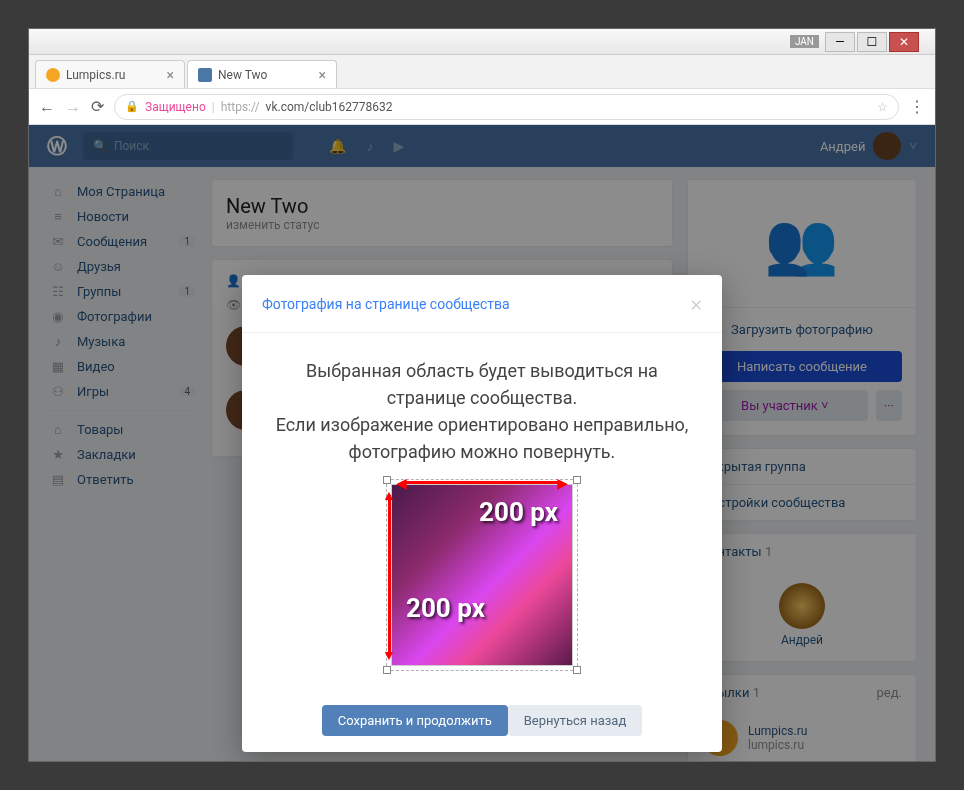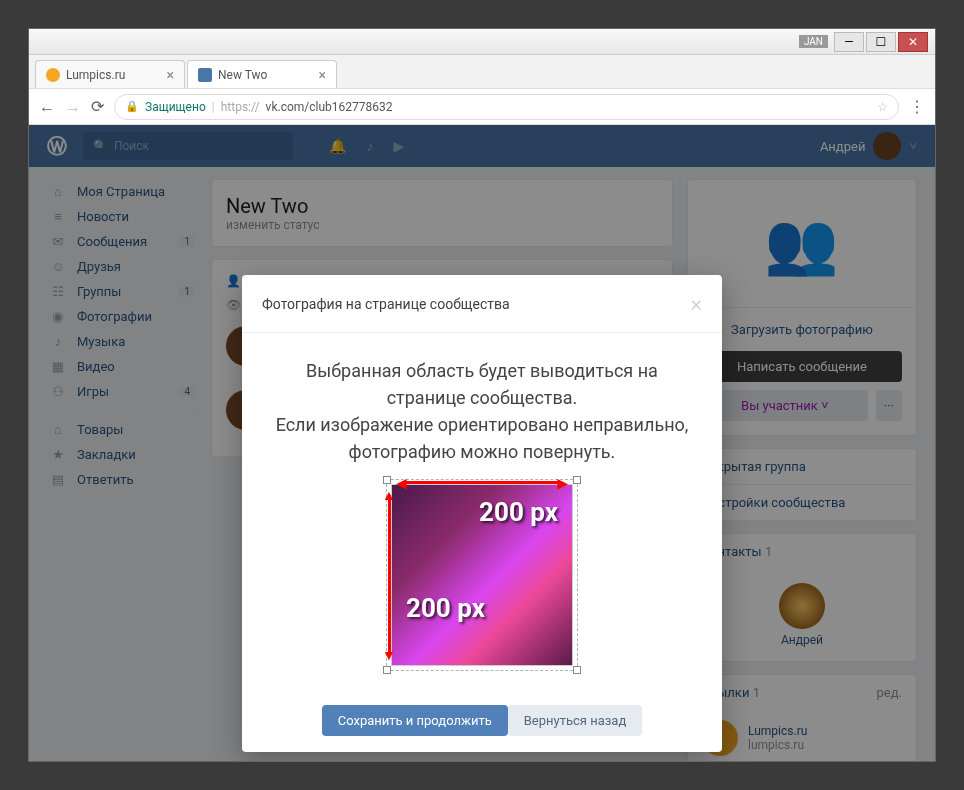--- a/index.html
+++ b/index.html
@@ -1,33 +1,33 @@
 <!DOCTYPE html>
 <html><head>
 <meta charset="utf-8">
 <style>
 * { box-sizing: border-box; margin: 0; padding: 0; font-family: -apple-system, BlinkMacSystemFont, "Segoe UI", Roboto, Arial, sans-serif; }
 body { background: #3a3a3a; width: 964px; height: 790px; overflow: hidden; position: relative; }
 .outer-frame { border: 1px solid #666; background: #fff; position: absolute; top: 28px; left: 28px; right: 28px; bottom: 28px; display: flex; flex-direction: column; }
-.titlebar { background: linear-gradient(#f8f8f8,#e8e8e8); height: 26px; display: flex; align-items: center; justify-content: flex-end; padding: 0 7px; gap: 0; border-bottom: 1px solid #ccc; }
+.titlebar { background: linear-gradient(#f8f8f8,#e8e8e8); height: 26px; display: flex; align-items: center; justify-content: flex-end; padding: 0 16px; gap: 0; border-bottom: 1px solid #ccc; }
 .title-btn { width: 30px; height: 20px; display: flex; align-items: center; justify-content: center; font-size: 12px; background: #e6e6e6; border: 1px solid #bbb; margin-left: 2px; }
 .title-btn.close { background: #c75050; color: #fff; border-color: #a33; }
 .titlebar .jan { background:#999; color:#fff; font-size:10px; padding:1px 5px; margin-right: 4px; }
 .tabbar { background: #f2f2f2; height: 34px; display: flex; align-items: flex-end; padding: 4px 6px 0; border-bottom: 1px solid #ddd; }
 .tab { display: flex; align-items: center; height: 28px; padding: 0 10px; border: 1px solid #ccc; border-bottom: none; background: #f8f8f8; border-radius: 4px 4px 0 0; margin-right: 2px; font-size: 12px; color: #555; gap: 6px; min-width: 150px; position: relative; }
 .tab.active { background: #fff; }
 .tab .x { margin-left: auto; color: #888; font-size: 14px; }
 .fav { width: 14px; height: 14px; border-radius: 50%; }
 .fav.orange{background:#f5a623}
 .fav.vk{background:#4a76a8;border-radius:2px}
 .addrbar { background:#fff; height: 36px; display:flex; align-items:center; padding: 0 10px; gap: 10px; border-bottom:1px solid #ddd; }
 .nav-icn{color:#5f6368;font-size:16px;cursor:pointer}
 .url-box{flex:1;display:flex;align-items:center;border:1px solid #ddd;border-radius:16px;height:26px;padding:0 10px;font-size:12px;color:#555;gap:6px}
 .lock{color:#0b8043;font-size:11px}
-.secure{color:#0f766e}
+.secure{color:#ec4899}
 .content{flex:1;position:relative;overflow:hidden;background:#edeef0}
 .vk-header{background:#4a76a8;height:42px;display:flex;align-items:center;padding:0 18px;gap:16px;color:#fff}
 .vk-logo{font-weight:bold;font-size:20px;color:#fff}
 .vk-search{background:#3e6898;border-radius:4px;height:28px;width:210px;display:flex;align-items:center;padding:0 10px;color:#8fadc8;font-size:12px;gap:6px}
 .vk-hicons{margin-left:20px;display:flex;gap:20px;color:#8fadc8;font-size:14px}
 .vk-user{margin-left:auto;display:flex;align-items:center;gap:8px;color:#fff;font-size:13px}
 .avatar-sm{width:28px;height:28px;border-radius:50%;background:#6b4226}
 .vk-body{display:flex;padding:12px 18px;gap:14px}
 .sidebar{width:150px;font-size:13px}
 .side-item{display:flex;align-items:center;gap:10px;padding:5px 2px;color:#2a5885;position:relative}
@@ -47,36 +47,36 @@
 .post-meta{color:#939393;font-size:12px}
 .post-meta a{color:#939393}
 .views{color:#939393;font-size:12px;display:flex;align-items:center;gap:4px;margin:6px 0}
 .rcol{width:230px}
 .rbox{background:#fff;border:1px solid #e7e8ec;border-radius:4px;margin-bottom:12px;font-size:13px}
 .rbox-pad{padding:14px}
 .rbox-row{padding:10px 14px;border-top:1px solid #efefef;display:flex;justify-content:space-between;color:#2a5885}
 .rbox-row.first{border-top:none}
 .upload-ph{text-align:center;color:#99a2ad;padding:28px 0}
 .group-icn{color:#cfd4db;font-size:60px}
-.btn-blue{background:#404040;color:#fff;border:none;border-radius:4px;padding:8px;width:100%;font-size:13px;margin-bottom:8px;cursor:pointer}
+.btn-blue{background:#1d4ed8;color:#fff;border:none;border-radius:4px;padding:8px;width:100%;font-size:13px;margin-bottom:8px;cursor:pointer}
 .btn-gray{background:#e5ebf1;color:#a21caf;border:none;border-radius:4px;padding:8px;font-size:13px;cursor:pointer}
 .sub-row{display:flex;gap:8px}
 .sub-row .btn-gray:first-child{flex:1}
 .contact-av{width:46px;height:46px;border-radius:50%;background:#6b3;margin:8px auto 4px}
 .contact-nm{text-align:center;font-size:12px;color:#2a5885}
 .link-row{display:flex;gap:10px;padding:10px 14px;align-items:center}
 .link-icn{width:36px;height:36px;border-radius:50%;background:#f5a623}
 .link-txt{font-size:12px}
 .link-nm{color:#2a5885}
 .link-url{color:#939393}
 
 .overlay{position:absolute;top:0;left:0;right:0;bottom:0;background:rgba(0,0,0,0.45);display:flex;align-items:flex-start;justify-content:center;padding-top:150px}
 .modal{background:#fff;width:480px;border-radius:4px;box-shadow:0 8px 30px rgba(0,0,0,0.3)}
 .modal-hd{padding:16px 20px;border-bottom:1px solid #eee;display:flex;align-items:center}
-.modal-hd-txt{font-size:14px;color:#404040}
+.modal-hd-txt{font-size:14px;color:#3b82f6}
 .modal-x{margin-left:auto;color:#ccc;font-size:22px;font-weight:300;cursor:pointer}
 .modal-body{padding:24px 30px;text-align:center}
 .modal-desc{font-size:18px;color:#444;line-height:1.5}
 .img-crop{margin:20px auto 0;width:180px;height:180px;position:relative;background:linear-gradient(135deg,#4a1a4a 0%,#8a2a6a 30%,#d946ef 55%,#ec4899 70%,#5a1a4a 100%);box-shadow:0 0 0 1px rgba(0,0,0,0.2)}
 .img-sel{position:absolute;top:-6px;left:-6px;right:-6px;bottom:-6px;border:1px dashed rgba(0,0,0,0.3)}
 .hnd{position:absolute;width:8px;height:8px;background:#fff;border:1px solid #888}
 .hnd.tl{top:-4px;left:-4px}.hnd.tr{top:-4px;right:-4px}.hnd.bl{bottom:-4px;left:-4px}.hnd.br{bottom:-4px;right:-4px}
 .arrow-h{position:absolute;top:-12px;left:10px;right:10px;color:#ff0000}
 .arrow-h::before{content:"";position:absolute;top:8px;left:0;right:0;border-top:3px solid #ff0000}
 .arrow-h .al,.arrow-h .ar{position:absolute;top:2px;font-size:14px;color:#ff0000}

